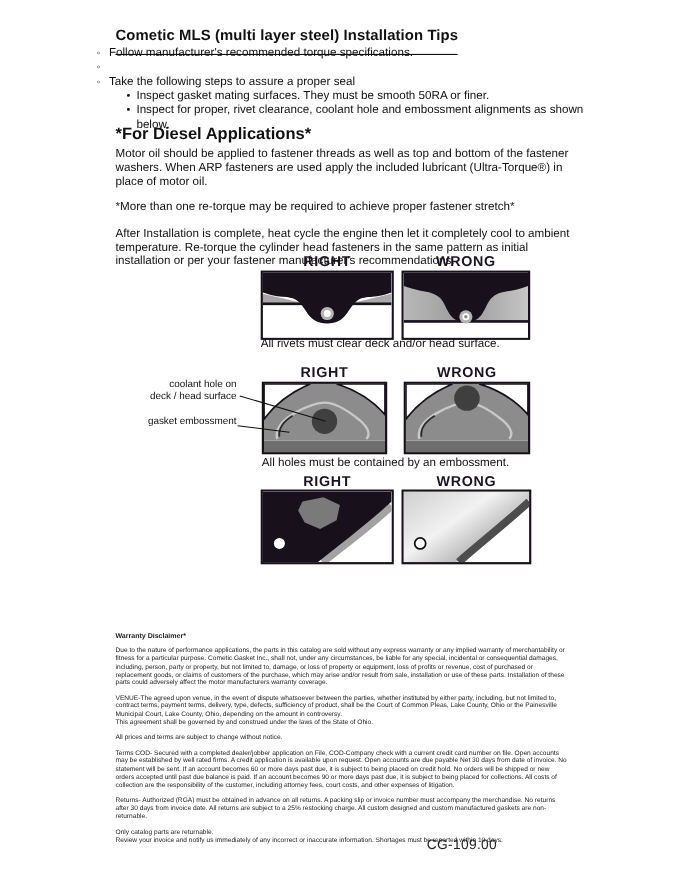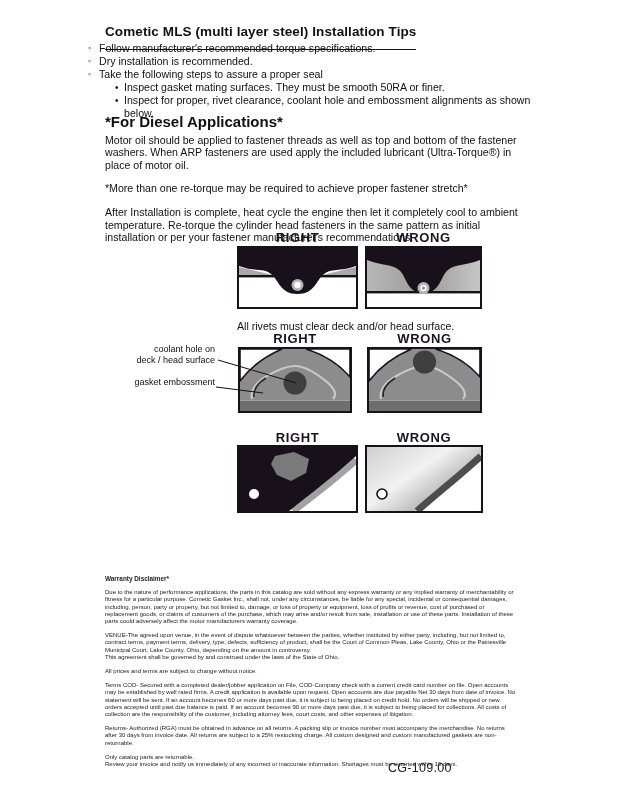--- a/index.html
+++ b/index.html
@@ -51,21 +51,20 @@
 
   <div class="abs" id="doc-title">Cometic MLS (multi layer steel) Installation Tips</div>
 
   <div class="abs" id="tips-list">
     <div class="brow">
       <span class="marker">◦</span>
       <span>Follow manufacturer's recommended torque specifications.</span>
     </div>
     <div class="brow">
       <span class="marker">◦</span>
-      <span>Dry installation is recommended.</span>
     </div>
     <div class="brow">
       <span class="marker">◦</span>
       <span>Take the following steps to assure a proper seal</span>
     </div>
     <div class="brow sub">
       <span class="marker">•</span>
       <span>Inspect gasket mating surfaces.  They must be smooth 50RA or finer.</span>
     </div>
     <div class="brow sub">
@@ -106,21 +105,21 @@
       </defs>
       <rect x="0" y="0" width="113" height="59" fill="#ffffff"></rect>
       <rect x="0" y="12" width="113" height="32" fill="url(#g1)"></rect>
       <path d="M0,0 H113 V12 C97,18 88,16 81,22 C73,28 74,45 56.5,45 C39,45 40,28 32,22 C25,16 16,18 0,12 Z" fill="#18111c"></path>
       <rect x="0" y="43" width="113" height="2.4" fill="#18111c"></rect>
       <circle cx="56.5" cy="40" r="6" fill="#b4b4b4"></circle>
       <circle cx="56.5" cy="40" r="3.2" fill="#ffffff"></circle>
       <circle cx="56.5" cy="40" r="1.6" fill="#8e8e8e"></circle>
     </svg>
   </div>
-  <div class="abs dcaption" style="left:237px; top:320px; width:300px;">All rivets must clear deck and/or head surface.</div>
+  <div class="abs dcaption" style="left:237px; top:306px; width:300px;">All rivets must clear deck and/or head surface.</div>
 
   <div class="abs dlabel" style="left:238px; top:331px; width:114px;">RIGHT</div>
   <div class="abs dlabel" style="left:367px; top:331px; width:115px;">WRONG</div>
 
   <div class="abs dbox" style="left:238px; top:347px; width:114px; height:66px;">
     <svg viewBox="0 0 110 62" preserveAspectRatio="none">
       <rect x="0" y="0" width="110" height="62" fill="#8c8c8c"></rect>
       <path d="M0,0 H42 C28,6 12,16 0,32 Z" fill="#ffffff" stroke="#18111c" stroke-width="1.6"></path>
       <path d="M110,0 H66 C82,5 98,14 110,28 Z" fill="#ffffff" stroke="#18111c" stroke-width="1.6"></path>
       <rect x="0" y="51" width="110" height="1.2" fill="#a2a2a2"></rect>
@@ -135,20 +134,21 @@
       <rect x="0" y="0" width="110" height="62" fill="#8c8c8c"></rect>
       <path d="M0,0 H42 C28,6 12,16 0,32 Z" fill="#ffffff" stroke="#18111c" stroke-width="1.6"></path>
       <path d="M110,0 H66 C82,5 98,14 110,28 Z" fill="#ffffff" stroke="#18111c" stroke-width="1.6"></path>
       <rect x="0" y="51" width="110" height="1.2" fill="#a2a2a2"></rect>
       <rect x="0" y="52" width="110" height="10" fill="#6e6e6e"></rect>
       <path d="M12,50 C10,41 17,33 27,27 C39,20 49,17 55,17 C64,17 76,24 87,33 C95,40 97,46 93,50" fill="none" stroke="#c8c8c8" stroke-width="2.2"></path>
       <path d="M14,48 C13,41 18,34 26,29" fill="none" stroke="#2a2a2a" stroke-width="1.6"></path>
       <circle cx="55" cy="13" r="11.5" fill="#3f3f3f"></circle>
     </svg>
   </div>
+  <div class="abs dcaption" style="left:238px; top:415px; width:300px;">All holes must be contained by an embossment.</div>
 
   <div class="abs anno" style="left:103px; top:344px; width:112px;">coolant hole on
 deck / head surface</div>
   <div class="abs anno" style="left:103px; top:377px; width:112px;">gasket embossment</div>
   <svg class="abs" style="left:100px; top:340px; pointer-events:none;" width="300" height="70">
     <line x1="118" y1="20" x2="196" y2="43" stroke="#111" stroke-width="1"></line>
     <line x1="116" y1="47" x2="163" y2="53" stroke="#111" stroke-width="1"></line>
   </svg>
 
   <div class="abs dlabel" style="left:237px; top:430px; width:121px;">RIGHT</div>

